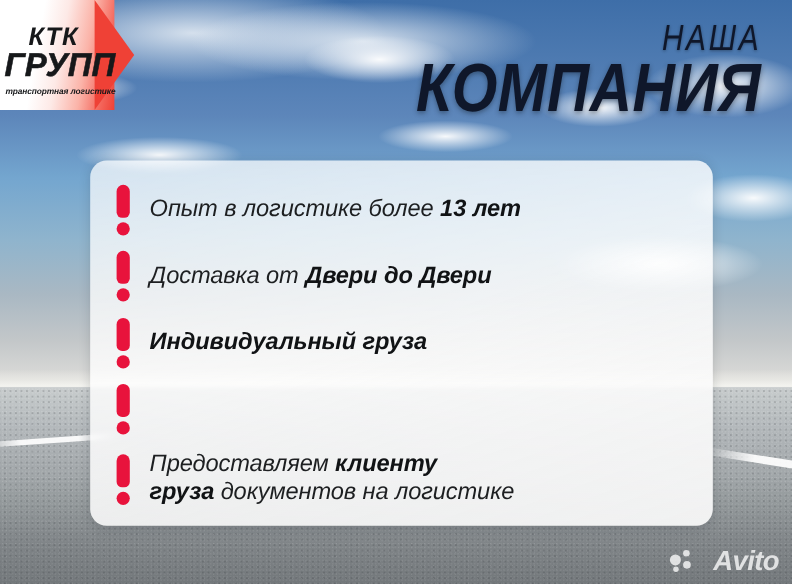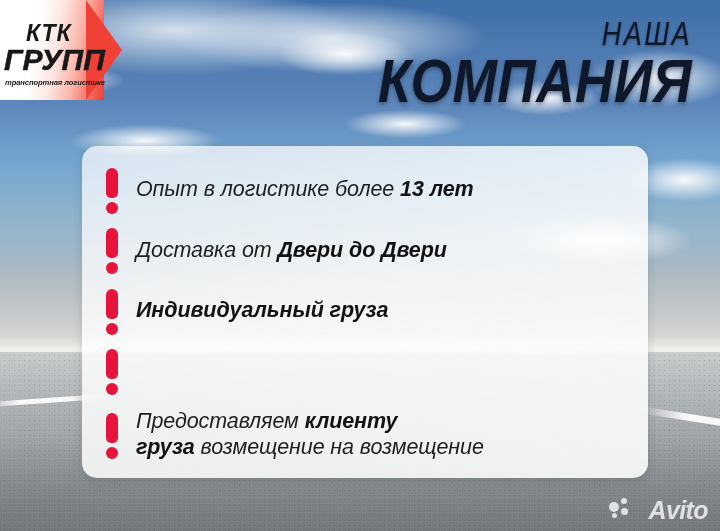--- a/index.html
+++ b/index.html
@@ -243,20 +243,21 @@
     font-weight: 700;
     color: #111315;
   }
   .row-text .ln { display: block; }
 
   
   .avito {
     position: absolute;
     right: 12px; bottom: 8px;
     display: flex;
+    align-items: center;
     gap: 16px;
     opacity: .85;
   }
   .avito-dots {
     position: relative;
     width: 23px; height: 22px;
   }
   .avito-dots i {
     position: absolute;
     border-radius: 50%;
@@ -359,21 +360,21 @@
       <div class="row">
         <span class="bang">
           <i class="bang-bar"></i>
             <i class="bang-dot"></i>
         </span>
         <span class="row-text">
           <span class="ln">
             <span>Предоставляем </span><b>клиенту</b>
           </span>
           <span class="ln">
-            <b>груза</b><span> возмещение на возмещение</span>
+            <b>груза</b><span> документов на логистике</span>
           </span>
         </span>
       </div>
 
     </div>
   </div>
 
   <div class="avito">
     <span class="avito-dots">
       <i style="left:0; top:4px; width:10px; height:10px;"></i>

